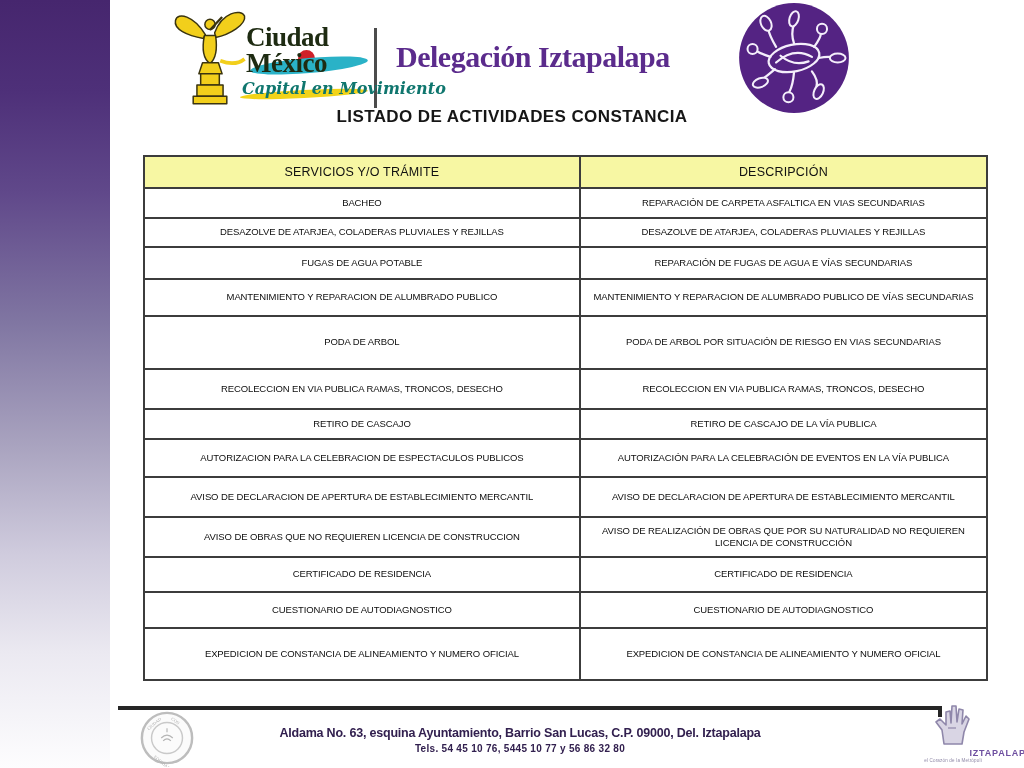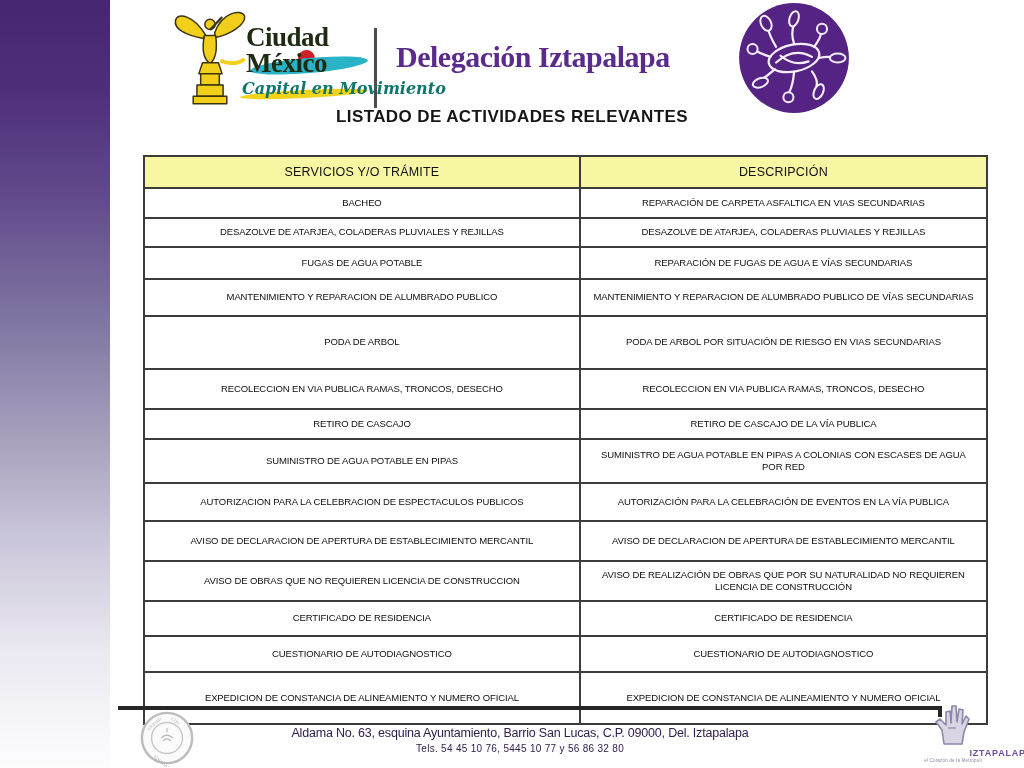--- a/index.html
+++ b/index.html
@@ -45,21 +45,21 @@
   .listado th {
     background:#f7f7a3; font-size:12.5px; letter-spacing:0.2px; height:32px; color:#111;
   }
   .listado td { font-size:9.5px; line-height:1.3; letter-spacing:-0.1px; background:#ffffff; }
   .col-servicio { width:51.7%; }
   
   .footer-line { position:absolute; left:118px; top:706px; width:824px; height:4px; background:#262626; }
   .footer-tick { position:absolute; left:938px; top:706px; width:4px; height:11px; background:#262626; }
   .seal { position:absolute; left:138px; top:709px; width:58px; height:58px; }
   .footer-address { position:absolute; left:230px; top:725px; width:580px; text-align:center;
-    color:#32204f; font-weight:normal; }
+    color:#32204f; font-weight:bold; }
   .footer-address .addr1 { font-size:12.5px; line-height:16px; letter-spacing:-0.2px; }
   .footer-address .addr2 { font-size:10px; line-height:16px; letter-spacing:0.3px; }
   .hand-logo { position:absolute; left:922px; top:702px; width:58px; height:46px; }
   .iztapalapa-word { position:absolute; left:956px; top:748px; width:90px; text-align:center;
     font-size:9px; font-weight:bold; color:#6e4fa0; letter-spacing:0.8px; }
   .iztapalapa-tagline { position:absolute; left:908px; top:758px; width:90px; text-align:center;
     font-size:4.5px; color:#8d86a5; letter-spacing:0.2px; }
 </style>
 </head>
 <body>
@@ -114,21 +114,21 @@
     <circle cx="75" cy="24" r="4.5"></circle>
     <ellipse cx="89" cy="50" rx="7" ry="4"></ellipse>
     <ellipse cx="72" cy="80" rx="4" ry="7" transform="rotate(25 72 80)"></ellipse>
     <circle cx="45" cy="85" r="4.5"></circle>
     <ellipse cx="20" cy="72" rx="7" ry="4" transform="rotate(-20 20 72)"></ellipse>
     <circle cx="13" cy="42" r="4.5"></circle>
     <ellipse cx="25" cy="19" rx="4.5" ry="7" transform="rotate(-25 25 19)"></ellipse>
   </g>
 </svg>
 
-<div class="page-title">LISTADO DE ACTIVIDADES RELEVANTES</div>
+<div class="page-title">LISTADO DE ACTIVIDADES CONSTANCIA</div>
 
 <table class="listado">
   <colgroup>
       <col class="col-servicio">
       <col>
     </colgroup>
   <thead>
     <tr>
       <th>SERVICIOS Y/O TRÁMITE</th>
       <th>DESCRIPCIÓN</th>
@@ -156,24 +156,20 @@
         <td>PODA DE ARBOL POR SITUACIÓN DE RIESGO EN VIAS SECUNDARIAS</td>
       </tr>
       <tr style="height: 40px;">
         <td>RECOLECCION EN VIA PUBLICA RAMAS, TRONCOS, DESECHO</td>
         <td>RECOLECCION EN VIA PUBLICA RAMAS, TRONCOS, DESECHO</td>
       </tr>
       <tr style="height: 30px;">
         <td>RETIRO DE CASCAJO</td>
         <td>RETIRO DE CASCAJO DE LA VÍA PUBLICA</td>
       </tr>
-      <tr style="height: 44px;">
-        <td>SUMINISTRO DE AGUA POTABLE EN PIPAS</td>
-        <td>SUMINISTRO DE AGUA POTABLE EN PIPAS A COLONIAS CON ESCASES DE AGUA POR RED</td>
-      </tr>
       <tr style="height: 38px;">
         <td>AUTORIZACION PARA LA CELEBRACION DE ESPECTACULOS PUBLICOS</td>
         <td>AUTORIZACIÓN PARA LA CELEBRACIÓN DE EVENTOS EN LA VÍA PUBLICA</td>
       </tr>
       <tr style="height: 40px;">
         <td>AVISO DE DECLARACION DE APERTURA DE ESTABLECIMIENTO MERCANTIL</td>
         <td>AVISO DE DECLARACION DE APERTURA DE ESTABLECIMIENTO MERCANTIL</td>
       </tr>
       <tr style="height: 40px;">
         <td>AVISO DE OBRAS QUE NO REQUIEREN LICENCIA DE CONSTRUCCION</td>

